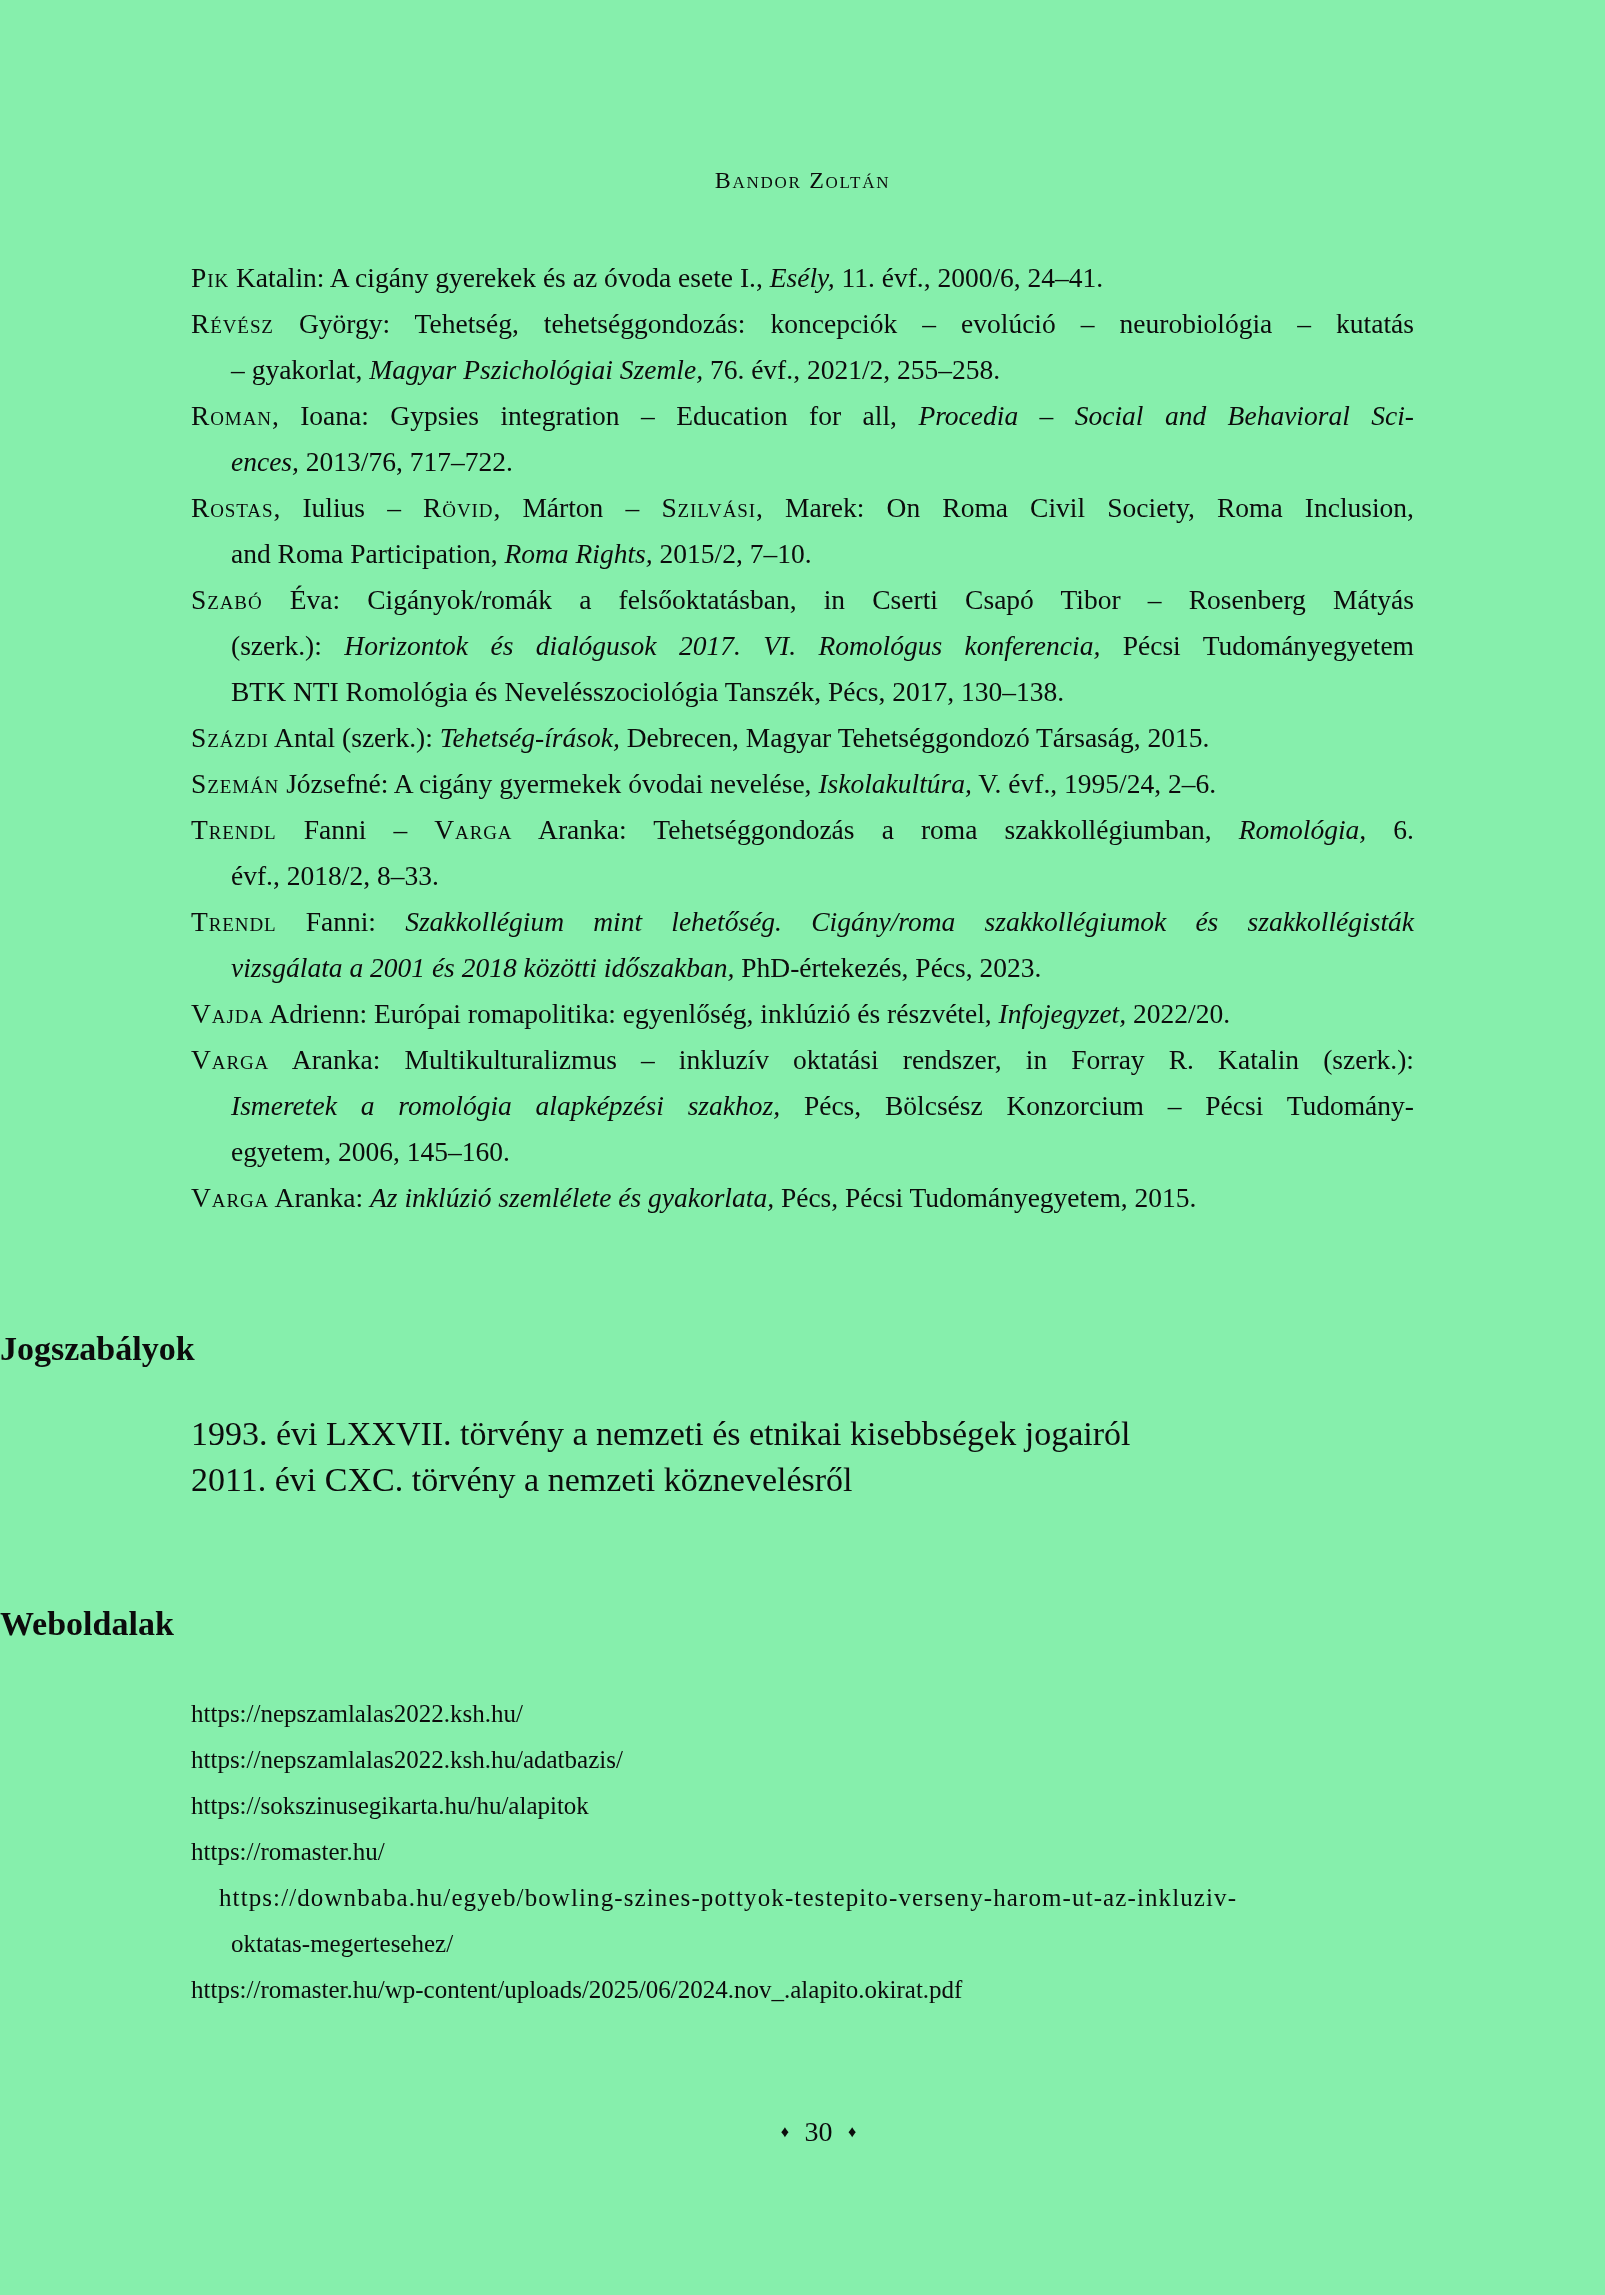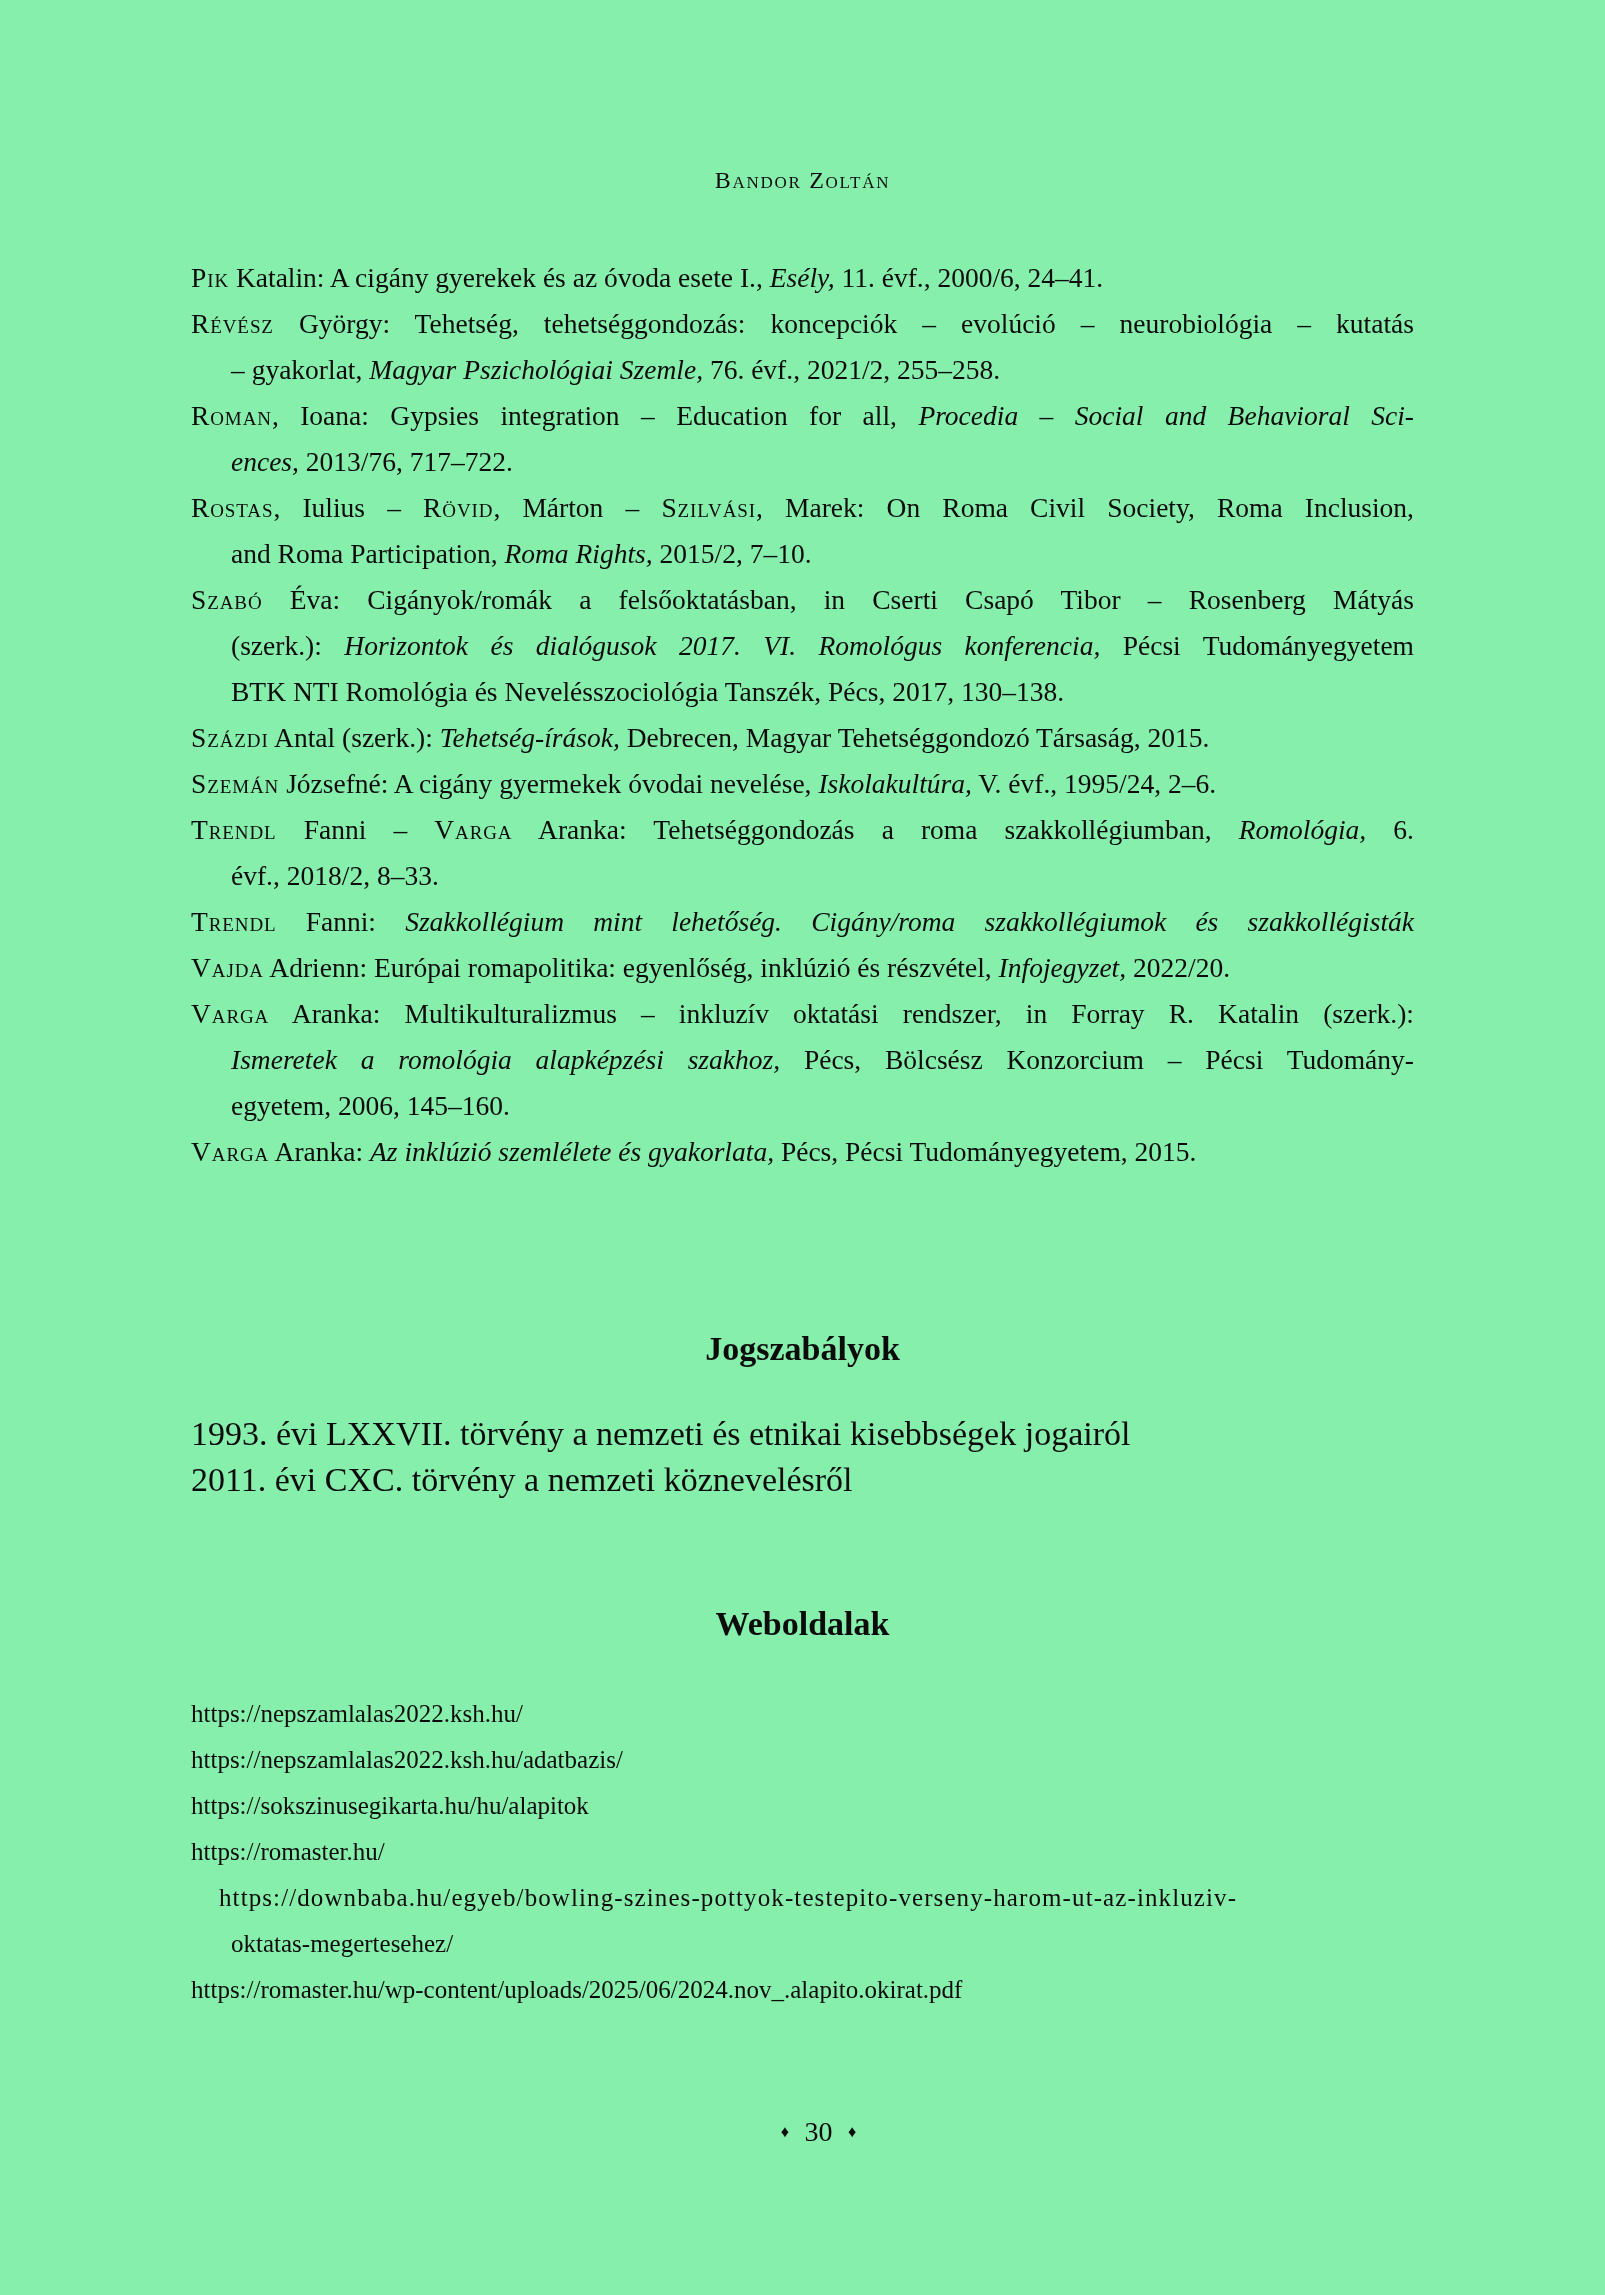--- a/index.html
+++ b/index.html
@@ -29,21 +29,21 @@
   }
   .line { text-align: left; }
   .line.j { text-align: justify; text-align-last: justify; }
   .line.cont { padding-left: 40px; }
   .sc { font-variant: small-caps; letter-spacing: 0.9px; }
   .i { font-style: italic; }
   .section-heading {
     position: absolute;
     left: 0; width: 100%;
     margin: 0;
-    text-align: center;
+    text-align: left;
     font-size: 34px;
     font-weight: bold;
     line-height: 41px;
   }
   #h-jog { top: 1328px; }
   #h-web { top: 1603px; }
   .laws {
     position: absolute;
     top: 1411px; left: 191px; width: 1223px;
     font-size: 34px;
@@ -101,20 +101,21 @@
       </div>
       <div>
         <div class="line"><span class="sc">Szemán</span><span> Józsefné: A cigány gyermekek óvodai nevelése, </span><span class="i">Iskolakultúra,</span><span> V. évf., 1995/24, 2–6.</span></div>
       </div>
       <div>
         <div class="line j"><span class="sc">Trendl</span><span> Fanni – </span><span class="sc">Varga</span><span> Aranka: Tehetséggondozás a roma szakkollégiumban, </span><span class="i">Romológia,</span><span> 6.</span></div>
         <div class="line cont"><span>évf., 2018/2, 8–33.</span></div>
       </div>
       <div>
         <div class="line j"><span class="sc">Trendl</span><span> Fanni: </span><span class="i">Szakkollégium mint lehetőség. Cigány/roma szakkollégiumok és szakkollégisták</span></div>
+        <div class="line cont"><span class="i">vizsgálata a 2001 és 2018 közötti időszakban,</span><span> PhD-értekezés, Pécs, 2023.</span></div>
       </div>
       <div>
         <div class="line"><span class="sc">Vajda</span><span> Adrienn: Európai romapolitika: egyenlőség, inklúzió és részvétel, </span><span class="i">Infojegyzet,</span><span> 2022/20.</span></div>
       </div>
       <div>
         <div class="line j"><span class="sc">Varga</span><span> Aranka: Multikulturalizmus – inkluzív oktatási rendszer, in Forray R. Katalin (szerk.):</span></div>
         <div class="line j cont"><span class="i">Ismeretek a romológia alapképzési szakhoz,</span><span> Pécs, Bölcsész Konzorcium – Pécsi Tudomány-</span></div>
         <div class="line cont"><span>egyetem, 2006, 145–160.</span></div>
       </div>
       <div>

